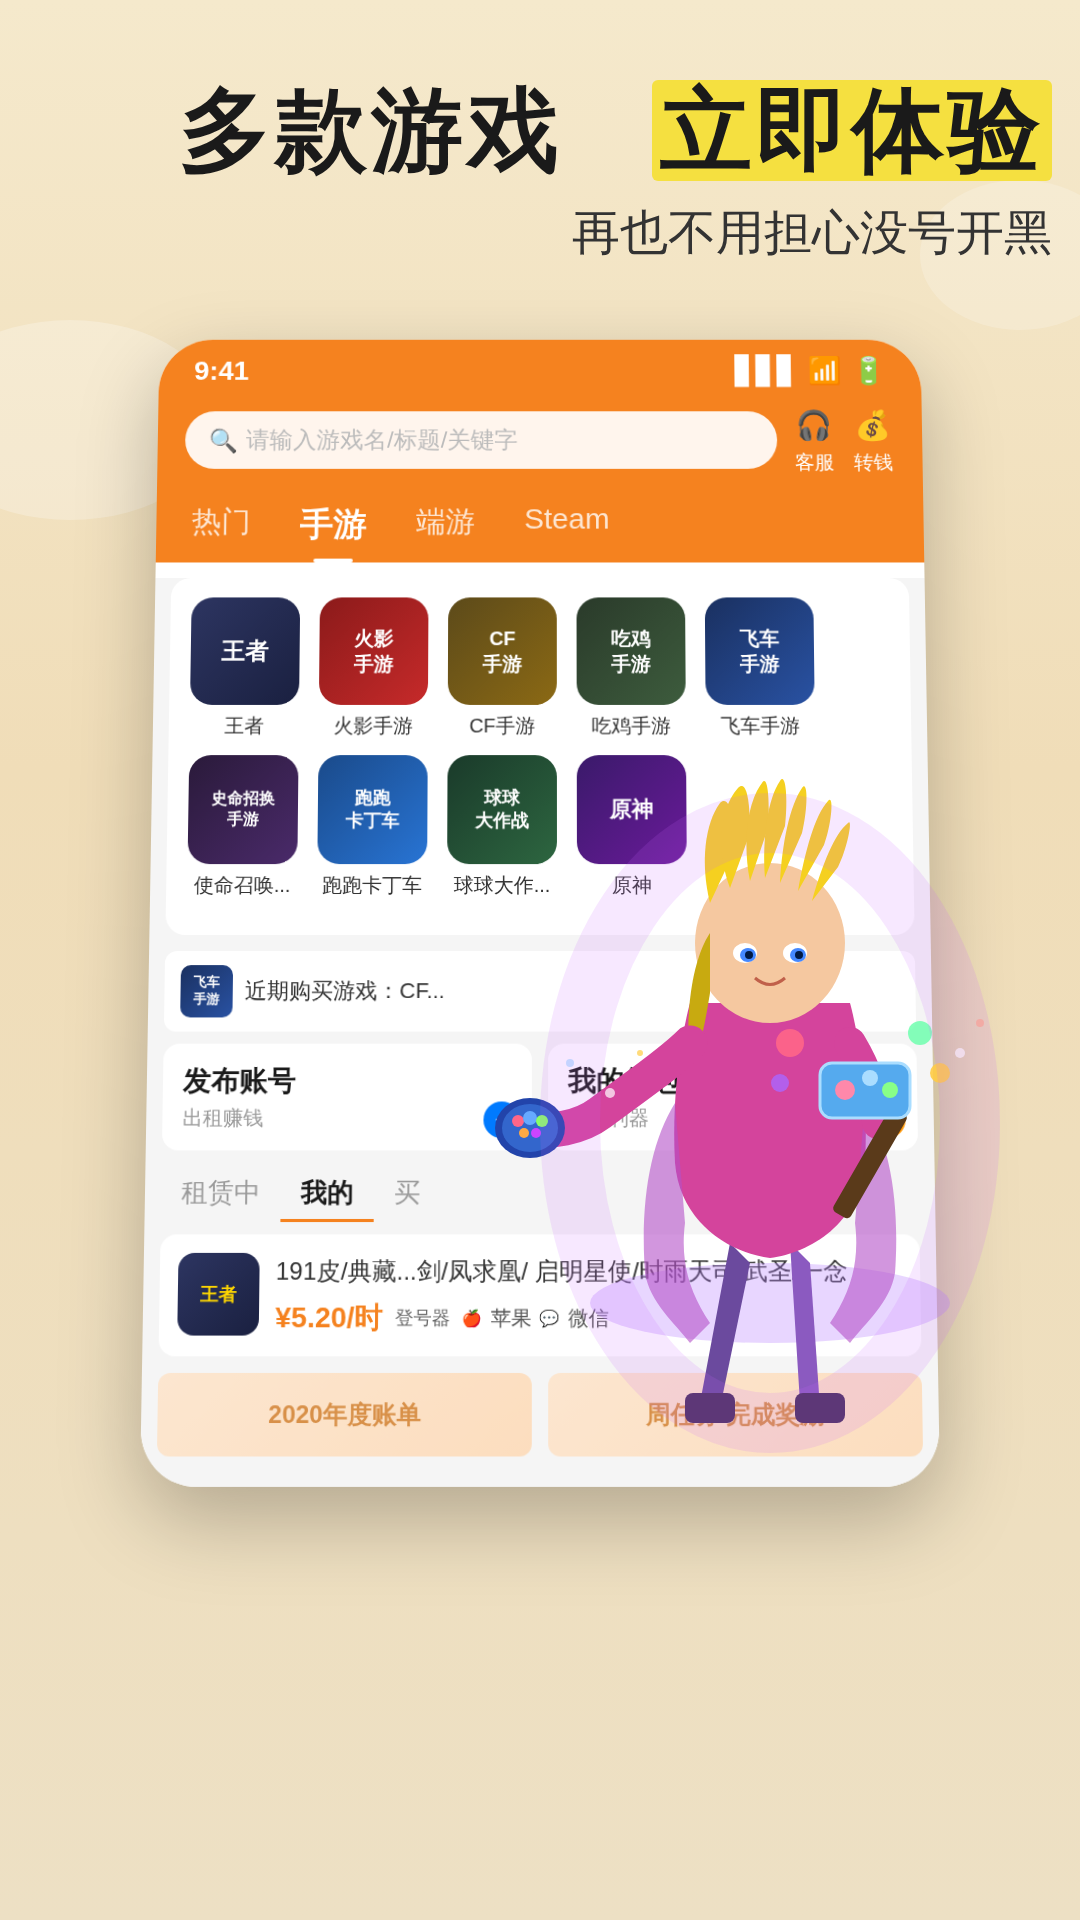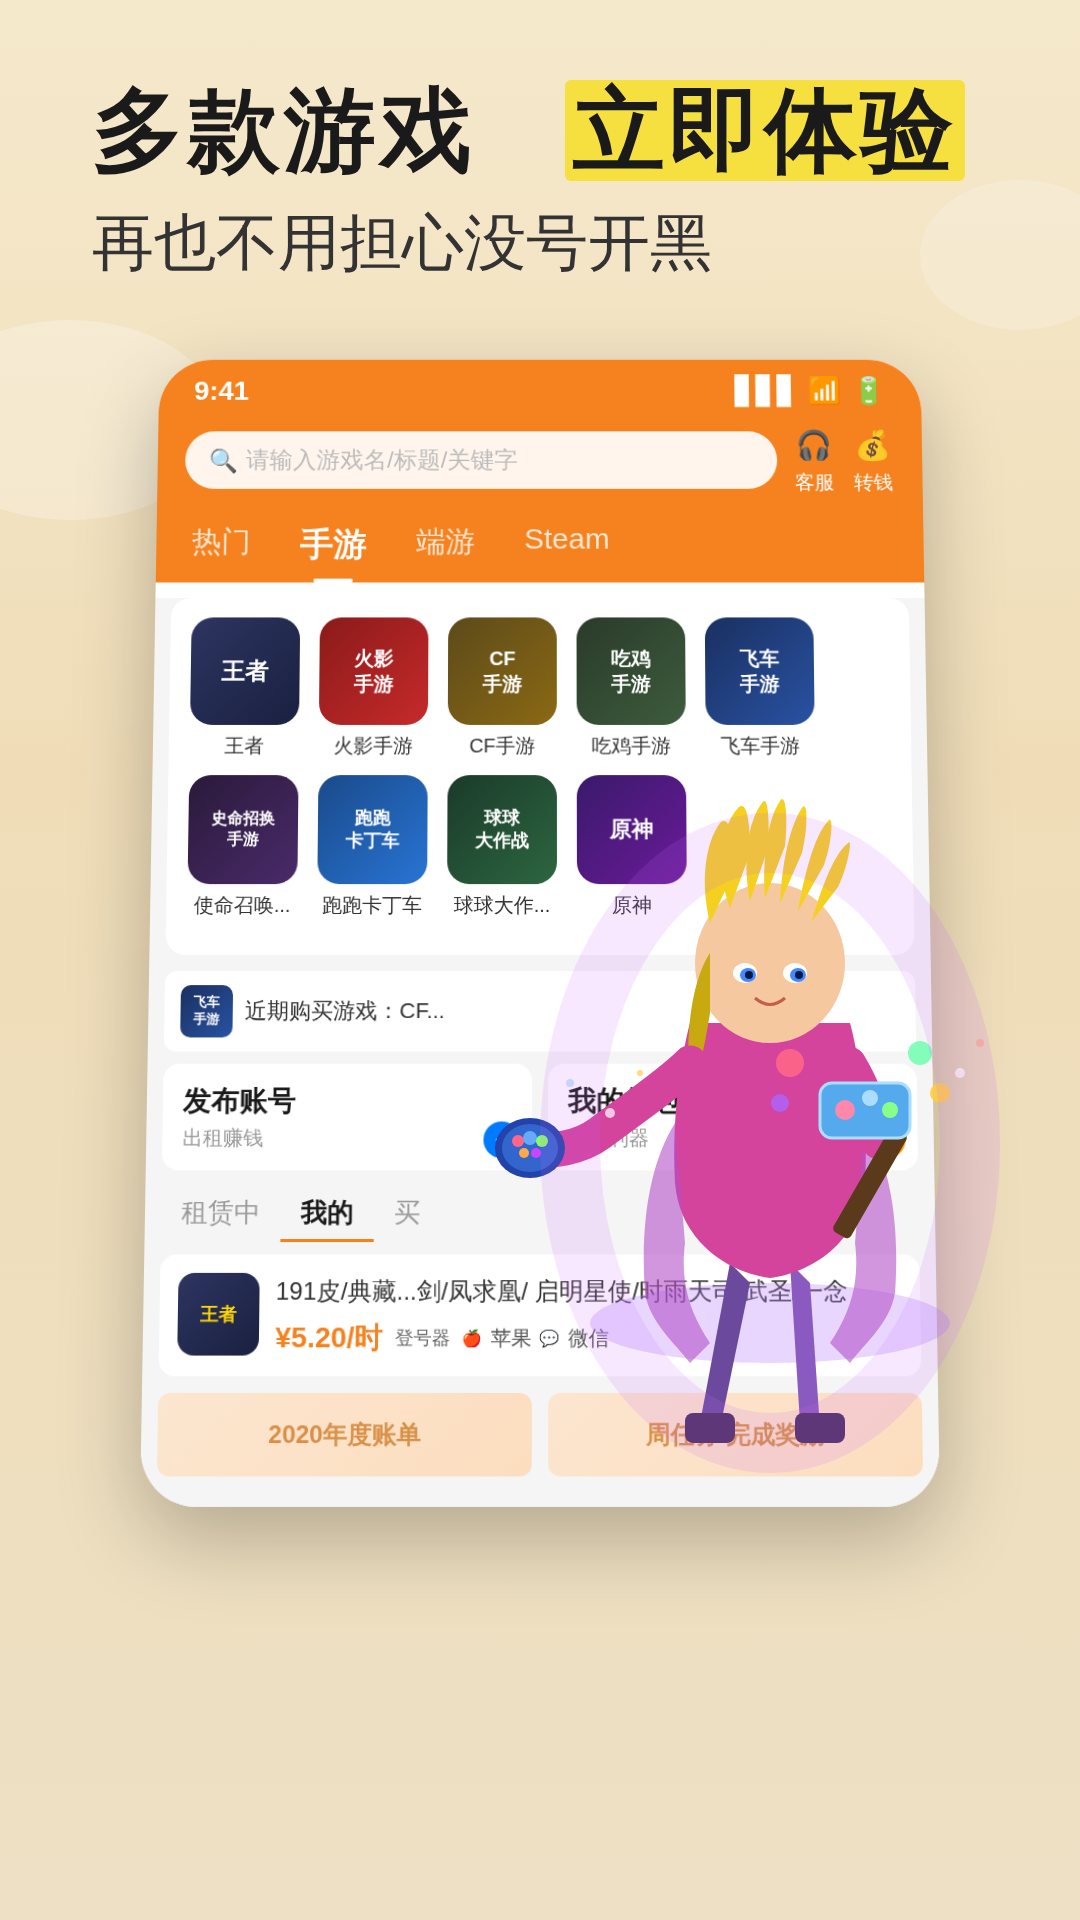--- a/index.html
+++ b/index.html
@@ -15,22 +15,22 @@
     .page-wrapper {
       width: 1080px;
       min-height: 1920px;
       background: linear-gradient(180deg, #f5e9cc 0%, #f0ddb8 40%, #ede0c4 100%);
       position: relative;
       overflow: hidden;
     }
 
     
     .hero-section {
-      padding: 80px 92px 20px;
-      text-align: left;
+      padding: 80px 28px 20px;
+      text-align: right;
       position: relative;
       z-index: 2;
     }
 
     .hero-title {
       font-size: 92px;
       font-weight: 900;
       color: #1a1a1a;
       letter-spacing: 4px;
       line-height: 1.1;
@@ -38,21 +38,21 @@
     }
 
     .hero-title .highlight {
       background: #f5e040;
       padding: 0 8px;
       border-radius: 6px;
       display: inline-block;
     }
 
     .hero-subtitle {
-      font-size: 62px;
+      font-size: 48px;
       color: #333;
       margin-top: 10px;
       font-weight: 400;
     }
 
     
     .phone-container {
       position: relative;
       width: 780px;
       margin: 40px auto 0;

